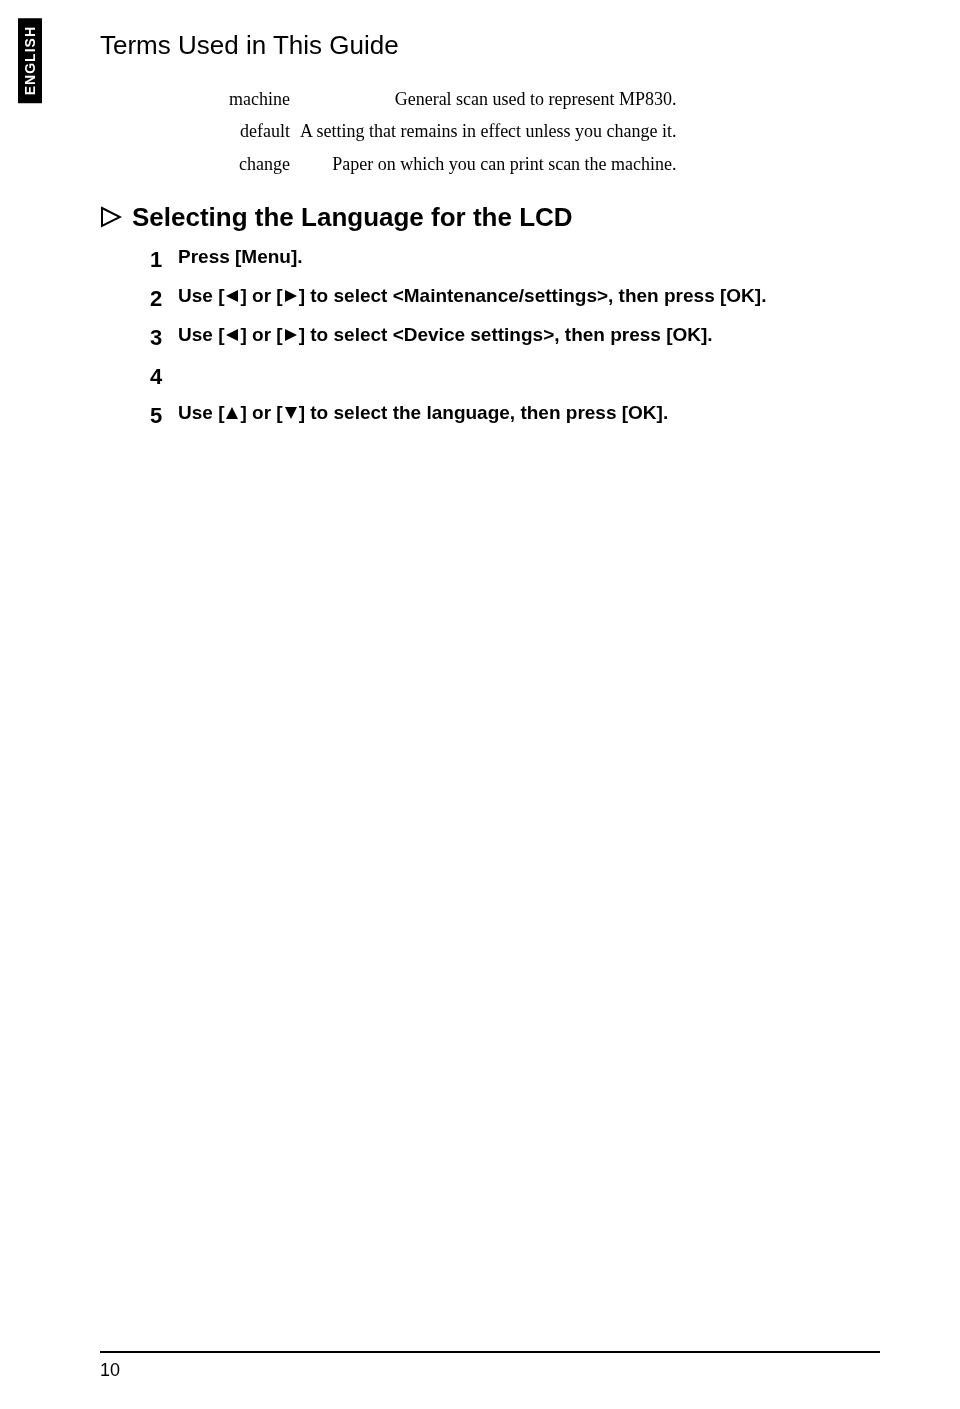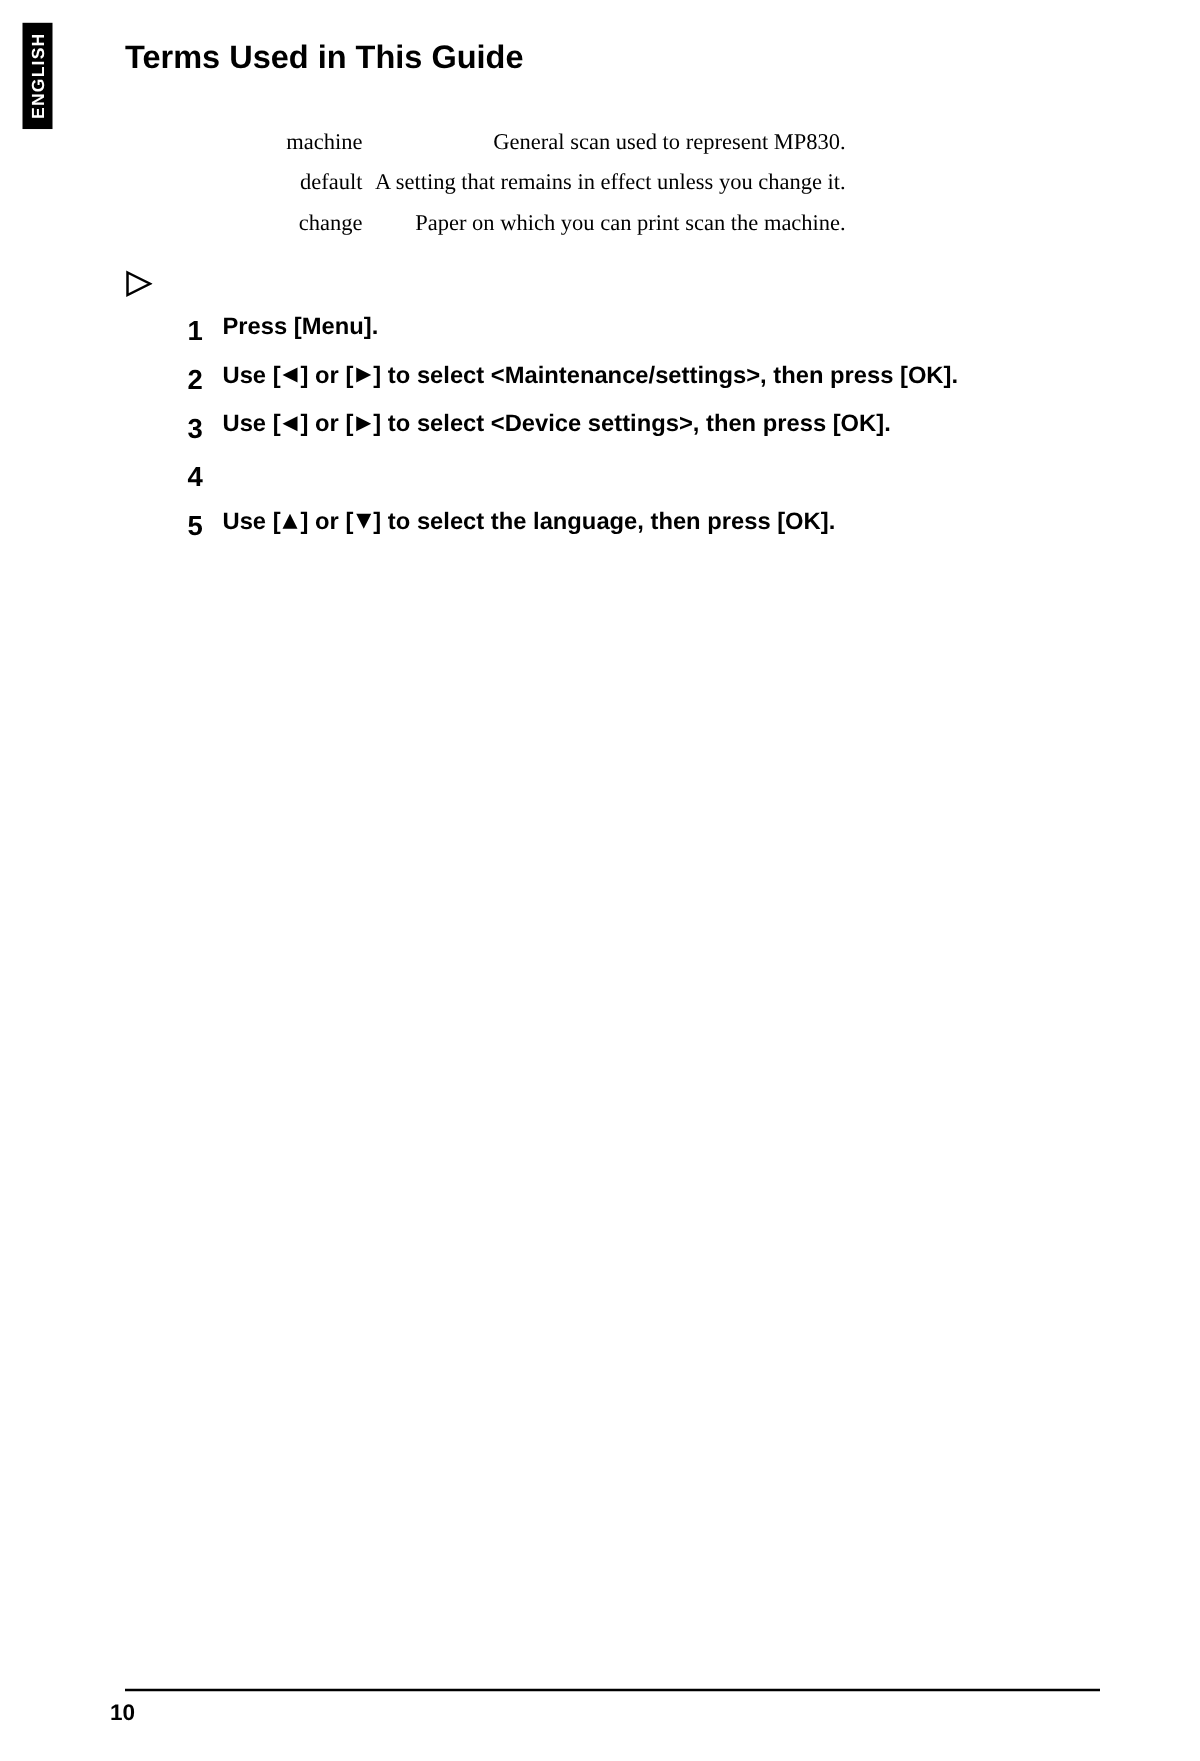--- a/index.html
+++ b/index.html
@@ -22,22 +22,22 @@
     letter-spacing: 1px;
     writing-mode: vertical-rl;
     transform: rotate(180deg);
     padding: 8px 4px;
   }
   .content {
     padding: 30px 80px 0 100px;
   }
   h1.terms-title {
     font-size: 26px;
-    font-weight: bold;
-    margin-bottom: 36px;
+    font-weight: normal;
+    margin-bottom: 22px;
   }
   table.terms {
     border-collapse: collapse;
     font-size: 18px;
     font-family: "Times New Roman", Times, serif;
     text-align: right;
   }
   table.terms td {
     vertical-align: top;
     padding: 4px 0;
@@ -88,23 +88,23 @@
   .tri { display: inline-block; vertical-align: -2px; }
   .footer-rule {
     position: absolute;
     left: 100px;
     right: 80px;
     bottom: 56px;
     border-top: 2px solid #000;
   }
   .page-num {
     position: absolute;
-    left: 88px;
+    left: 100px;
     bottom: 28px;
-    font-weight: bold;
+    font-weight: normal;
     font-size: 18px;
     text-align: right;
   }
 </style>
 </head>
 <body>
 
 <div class="side-tab">ENGLISH</div>
 
 <div class="content">
@@ -127,20 +127,21 @@
         </tr>
       </tbody>
   </table>
 
   <div class="section-head">
     <span class="arrow">
       <svg width="22" height="22">
           <polygon points="2,2 20,11 2,20" fill="none" stroke="#000" stroke-width="2"></polygon>
         </svg>
     </span>
+    <h2>Selecting the Language for the LCD</h2>
   </div>
 
   <ol class="steps" id="steps-list">
       <li>
         <span class="num">1</span>
         <span class="step-body">Press [Menu].</span>
       </li>
       <li>
         <span class="num">2</span>
         <span class="step-body">Use [<span class="tri"><svg width="16" height="16">

